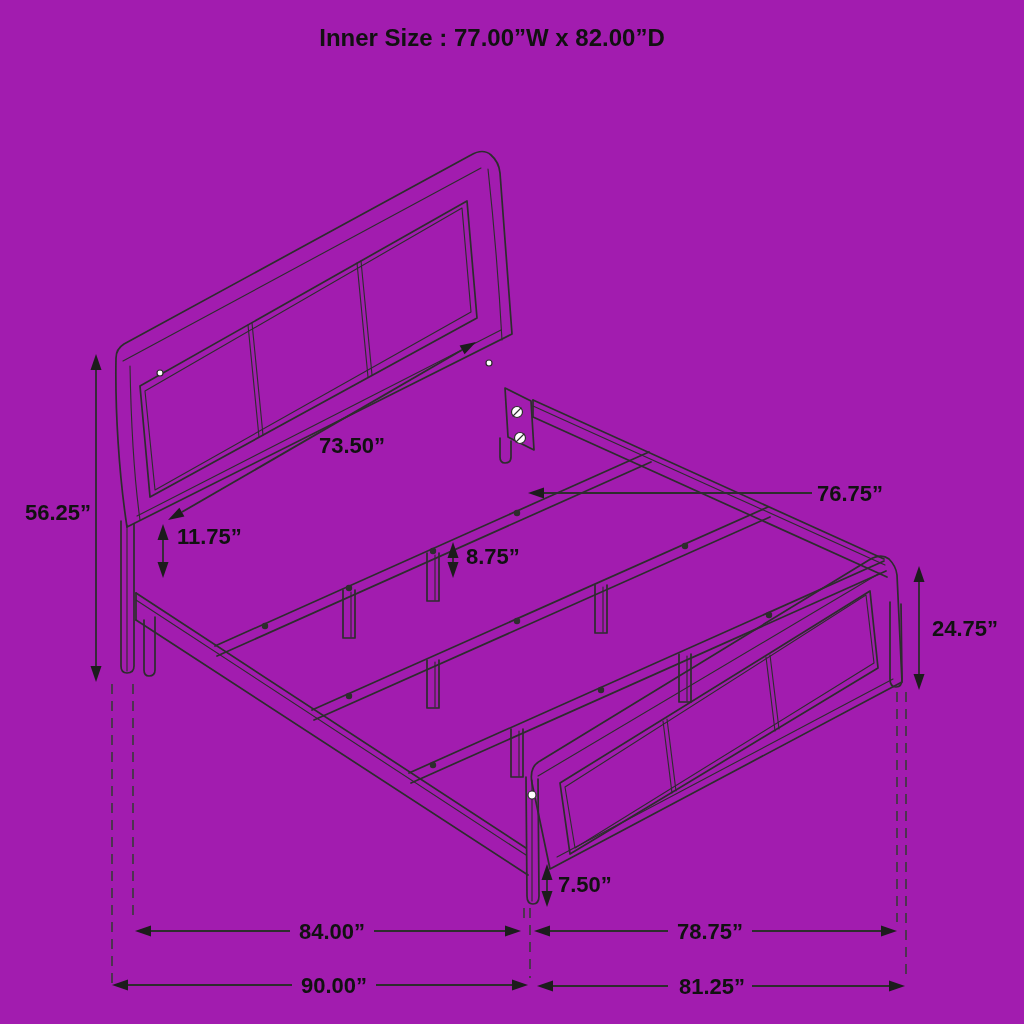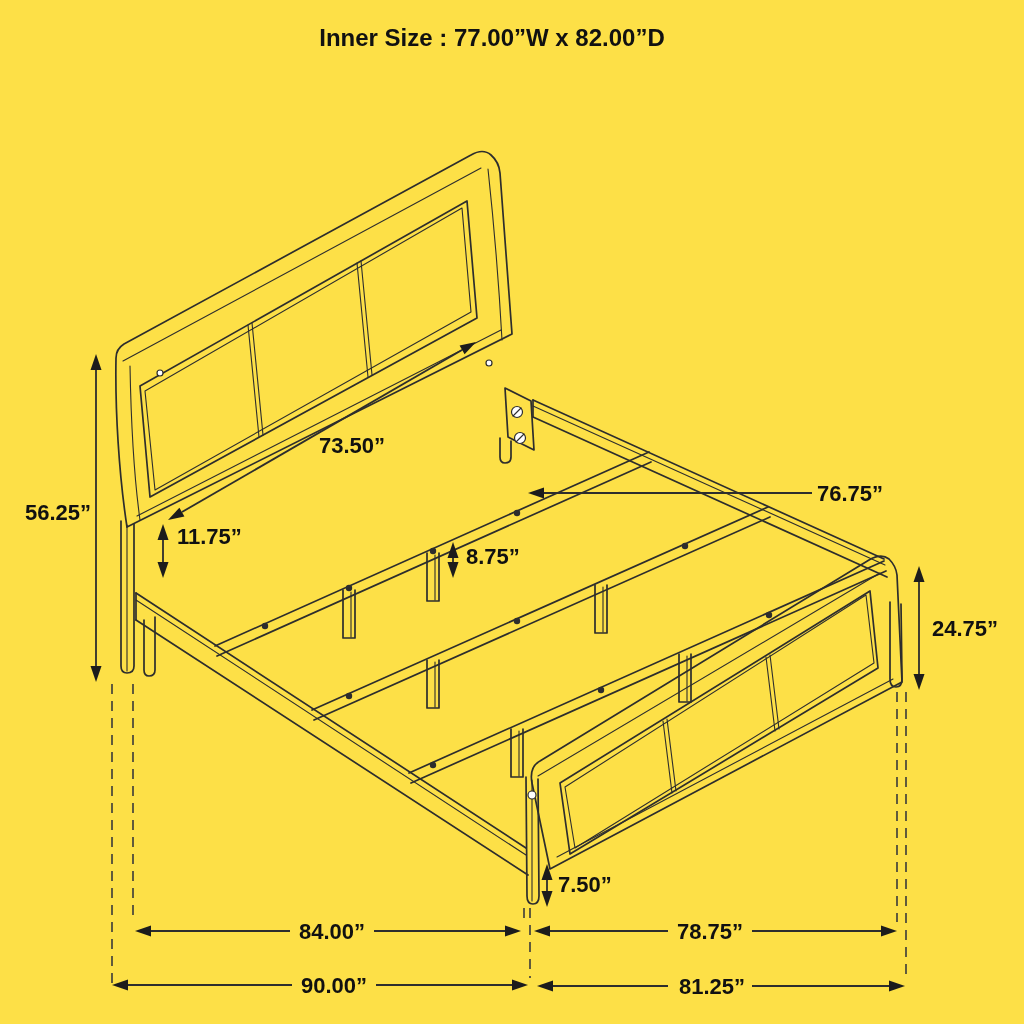--- a/index.html
+++ b/index.html
@@ -1,19 +1,19 @@
 <!DOCTYPE html>
 <html><head>
 <meta charset="utf-8">
 <style>
   html,body{margin:0;padding:0;background:#ffffff;}
   .canvas{
     position:relative;
     width:1024px;height:1024px;
-    background:#fde047;
+    background:#a21caf;
     font-family:"Liberation Sans", sans-serif;
     overflow:hidden;
   }
   svg{position:absolute;left:0;top:0;}
   .outline{fill:none;stroke:#2d2d2d;stroke-width:1.7;stroke-linejoin:round;stroke-linecap:round;}
   .detail{fill:none;stroke:#2d2d2d;stroke-width:1.1;stroke-linejoin:round;stroke-linecap:round;}
   .dimline{fill:none;stroke:#2d2d2d;stroke-width:1.8;}
   .dash{fill:none;stroke:#3a3a3a;stroke-width:1.6;stroke-dasharray:10 7;}
   .arrow{fill:#1c1c1c;stroke:none;}
   .dot{fill:#2d2d2d;stroke:none;}

